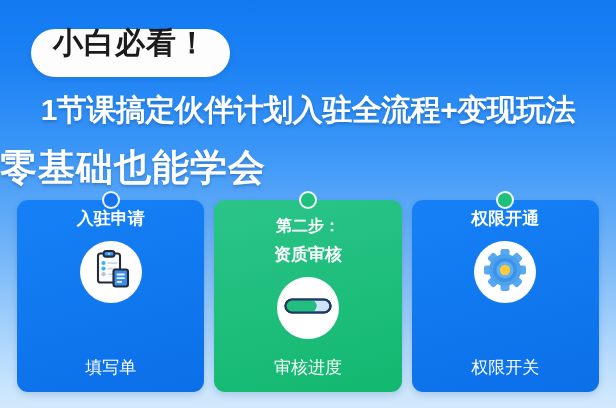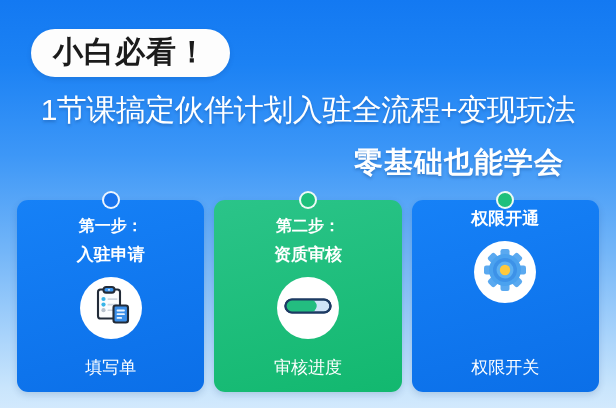--- a/index.html
+++ b/index.html
@@ -28,54 +28,54 @@
   
   .badge {
     position: absolute;
     left: 31px;
     top: 29px;
     width: 199px;
     height: 48px;
     background: #fdfdfd;
     border-radius: 24px;
     display: flex;
-    align-items: center;
+    align-items: flex-start;
     justify-content: center;
     box-shadow: 0 2px 5px rgba(8,40,90,0.13);
   }
   .badge-text {
     font-size: 30px;
     font-weight: bold;
     color: #1b1b1b;
     letter-spacing: 1px;
     line-height: 1;
     white-space: nowrap;
     transform: translateY(-1px);
   }
 
   .headline1 {
     position: absolute;
     left: 0;
     top: 90px;
     width: 616px;
     text-align: center;
     font-size: 30px;
-    font-weight: normal;
+    font-weight: bold;
     color: #ffffff;
     letter-spacing: -0.5px;
     white-space: nowrap;
     text-shadow: 0 2px 3px rgba(10,50,110,0.30);
   }
   .headline2 {
     position: absolute;
     left: 0;
     top: 143px;
     width: 564px;
-    text-align: right;
-    font-size: 29px;
+    text-align: left;
+    font-size: 37px;
     font-weight: bold;
     color: #ffffff;
     letter-spacing: 1px;
     white-space: nowrap;
     text-shadow: 0 2px 3px rgba(10,50,110,0.30);
   }
 
   
   .cards {
     position: absolute;
@@ -161,21 +161,20 @@
     <span class="badge-text">小白必看！</span>
   </div>
 
   <div class="headline1">1节课搞定伙伴计划入驻全流程+变现玩法</div>
   <div class="headline2">零基础也能学会</div>
 
   <div class="cards">
 
     <div class="card blue">
       <div class="dot blue"></div>
-      <div class="step-label">第一步：</div>
       <div class="step-title">入驻申请</div>
       <div class="icon-circle">
         <span>
           <svg width="44" height="44" viewBox="0 0 44 44">
 
             <rect x="9" y="5.5" width="22" height="29" rx="2.6" fill="#fbfcfd" stroke="#222b38" stroke-width="2.1"></rect>
 
             <rect x="14.5" y="3" width="11" height="5.6" rx="2.6" fill="#3a96f2" stroke="#222b38" stroke-width="2.1"></rect>
             <circle cx="20" cy="5.8" r="0.9" fill="#ffffff"></circle>
 

